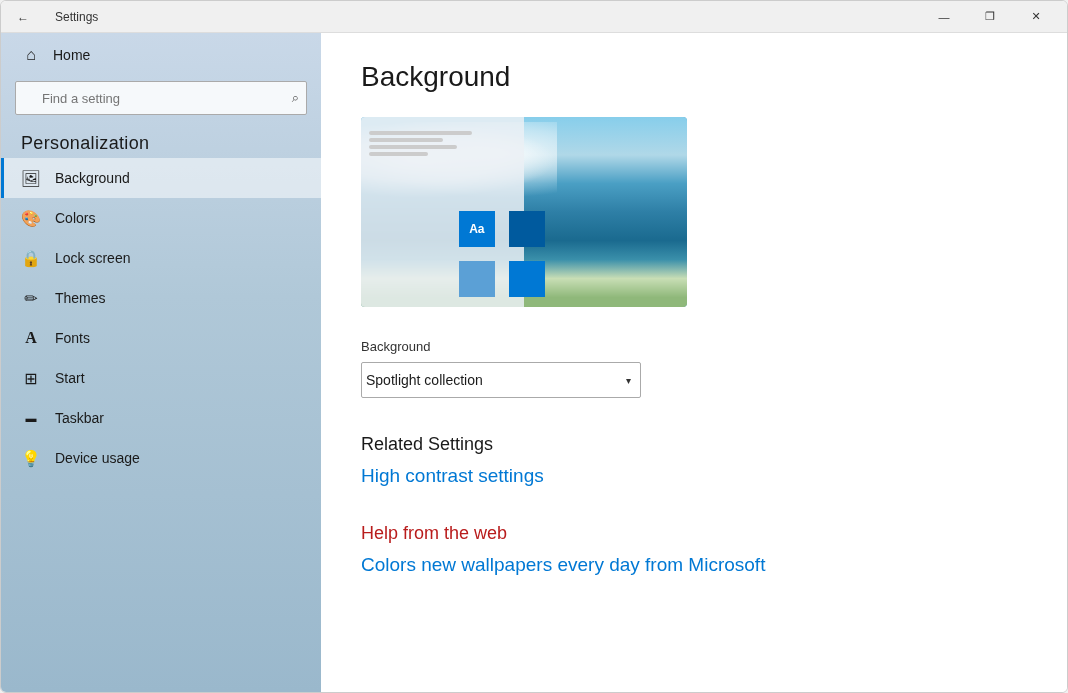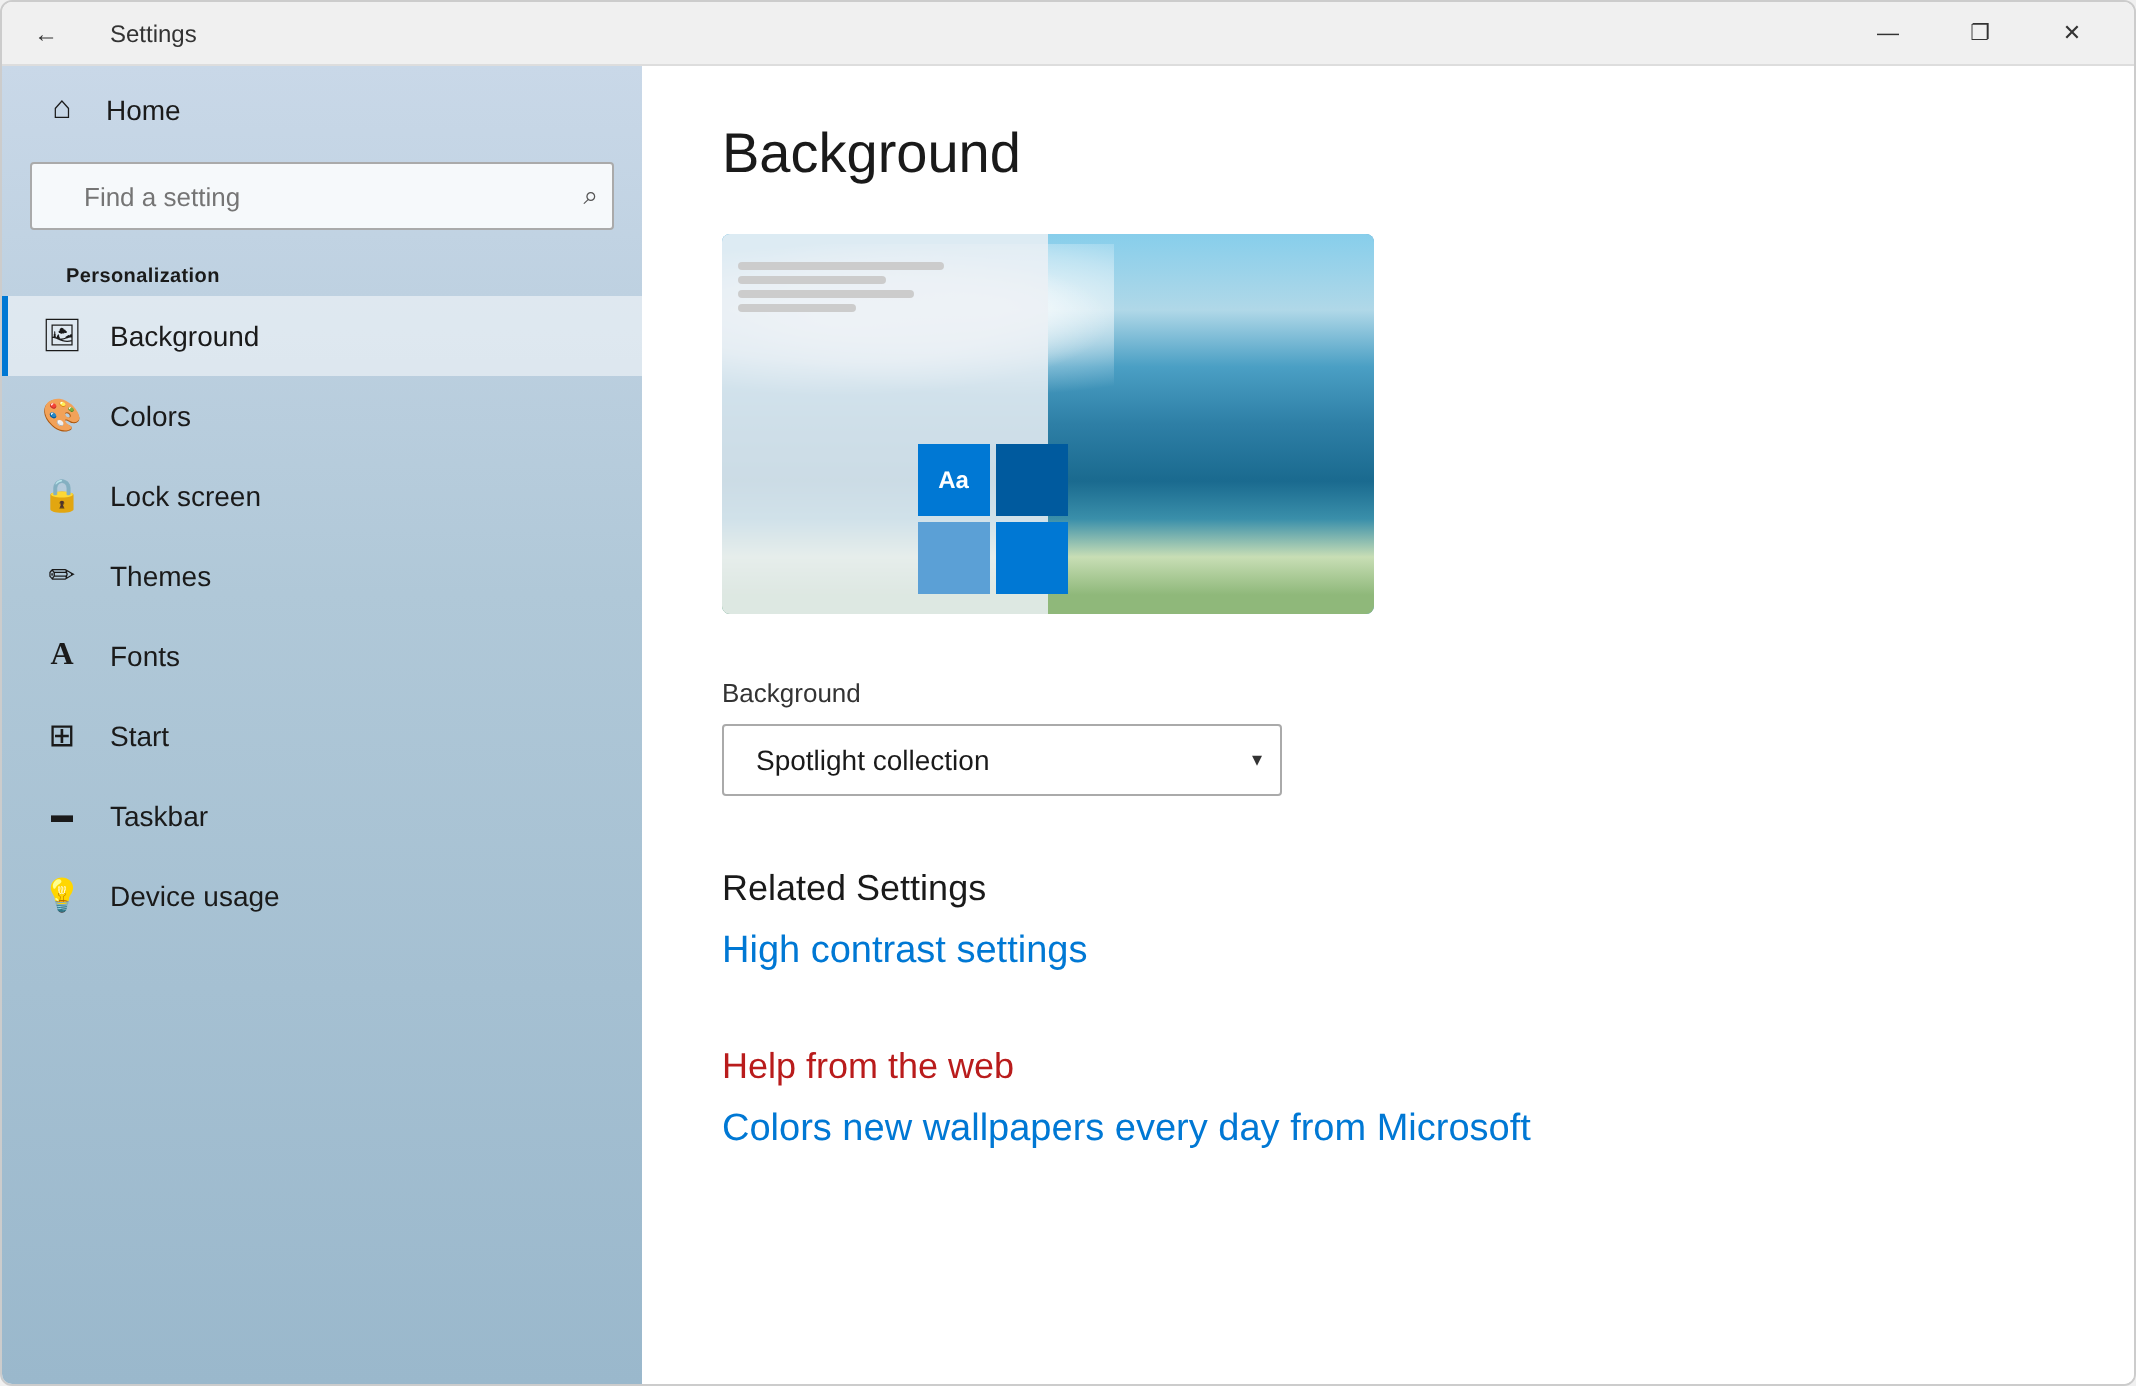--- a/index.html
+++ b/index.html
@@ -105,23 +105,23 @@
     }
     .sidebar-search .search-icon {
       position: absolute;
       right: 8px;
       top: 50%;
       transform: translateY(-50%);
       color: #555;
       font-size: 13px;
     }
     .sidebar-section-label {
-      padding: 6px 20px 4px 32px;
-      font-size: 10px;
-      font-weight: 700;
+      padding: 6px 20px 4px 20px;
+      font-size: 18px;
+      font-weight: 400;
       color: #1a1a1a;
       letter-spacing: 0.02em;
     }
     .sidebar-item {
       display: flex;
       align-items: center;
       padding: 10px 20px;
       cursor: pointer;
       color: #1a1a1a;
       font-size: 14px;
@@ -216,21 +216,21 @@
     .preview-line:nth-child(2) { width: 50%; }
     .preview-line:nth-child(3) { width: 60%; }
     .preview-line:nth-child(4) { width: 40%; }
     .preview-tiles-wrap {
       position: absolute;
       bottom: 10px;
       left: 30%;
       display: grid;
       grid-template-columns: 36px 36px;
       grid-template-rows: 36px 36px;
-      gap: 3px;
+      gap: 14px;
     }
     .preview-tile {
       background: #0078d4;
       display: flex;
       align-items: center;
       justify-content: center;
       color: white;
       font-size: 10px;
       font-weight: bold;
     }
@@ -241,21 +241,21 @@
     }
     .dropdown-wrap {
       position: relative;
       display: inline-block;
     }
     .dropdown {
       width: 280px;
       height: 36px;
       border: 1px solid #aaa;
       border-radius: 2px;
-      padding: 0 32px 0 16px;
+      padding: 0 32px 0 4px;
       font-size: 14px;
       color: #1a1a1a;
       background: white;
       appearance: none;
       cursor: pointer;
       outline: none;
     }
     .dropdown-arrow {
       position: absolute;
       right: 10px;

